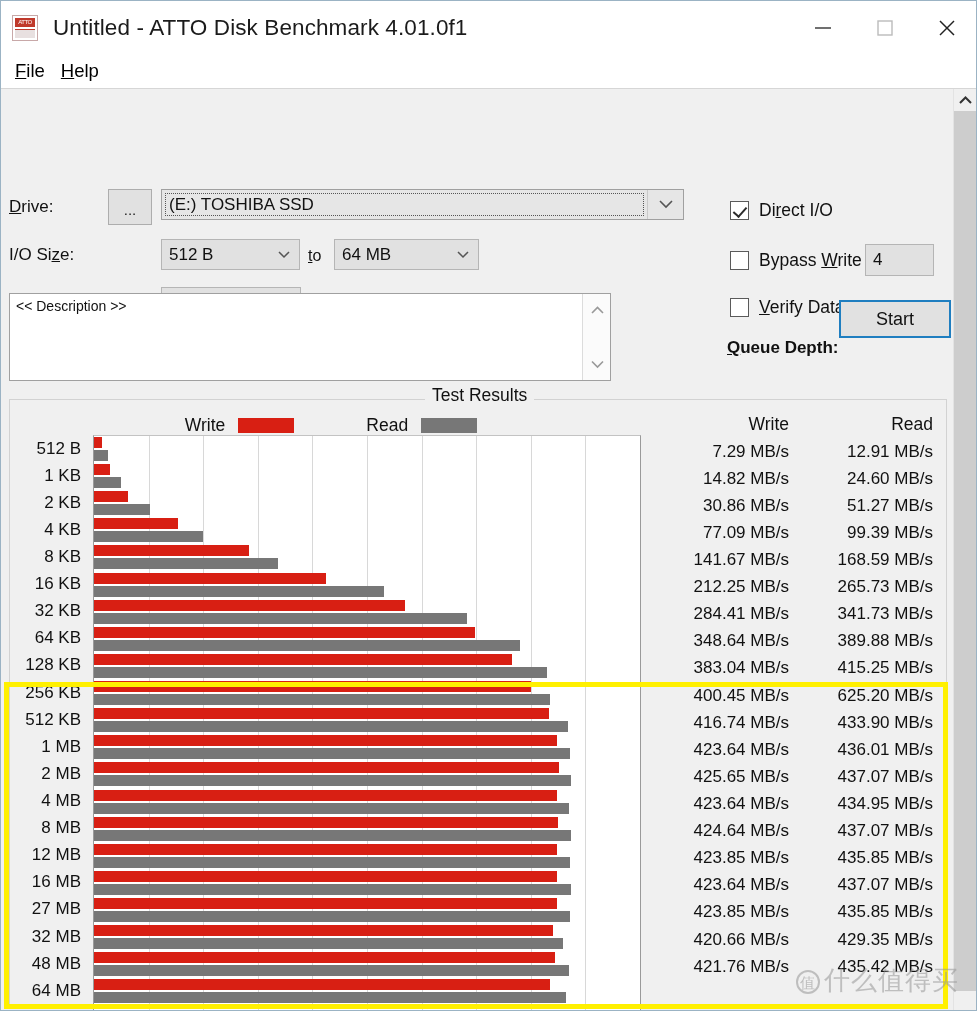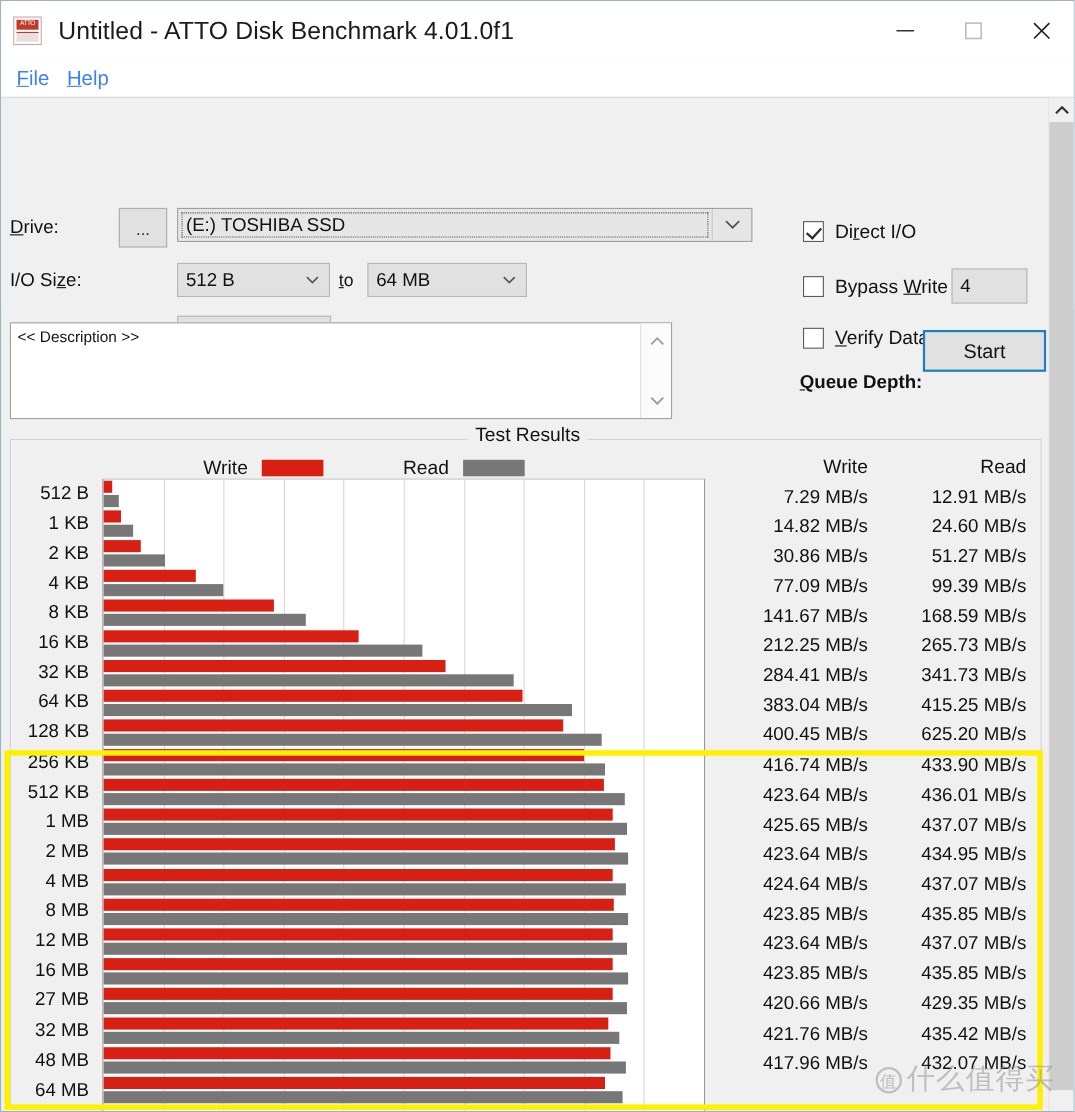--- a/index.html
+++ b/index.html
@@ -64,21 +64,21 @@
   
   .menubar {
     position: absolute; left: 0; top: 54px;
     width: 977px; height: 33px;
     background: #ffffff;
     display: flex; align-items: center;
     padding-left: 6px;
   }
   .menu-item {
     font-size: 18.5px;
-    color: #3b82f6;
+    color: #000000;
     padding: 1px 8px 2px 8px;
     white-space: nowrap;
   }
   .menu-item u { text-decoration: underline; }
   .menu-sep {
     position: absolute; left: 0; top: 87px;
     width: 977px; height: 1px; background: #d6d6d6;
   }
 
   
@@ -640,20 +640,24 @@
         </div>
         <div class="num-row">
           <div class="c1">212.25 MB/s</div>
           <div class="c2">265.73 MB/s</div>
         </div>
         <div class="num-row">
           <div class="c1">284.41 MB/s</div>
           <div class="c2">341.73 MB/s</div>
         </div>
         <div class="num-row">
+          <div class="c1">348.64 MB/s</div>
+          <div class="c2">389.88 MB/s</div>
+        </div>
+        <div class="num-row">
           <div class="c1">383.04 MB/s</div>
           <div class="c2">415.25 MB/s</div>
         </div>
         <div class="num-row">
           <div class="c1">400.45 MB/s</div>
           <div class="c2">625.20 MB/s</div>
         </div>
         <div class="num-row">
           <div class="c1">416.74 MB/s</div>
           <div class="c2">433.90 MB/s</div>
@@ -687,24 +691,20 @@
           <div class="c2">435.85 MB/s</div>
         </div>
         <div class="num-row">
           <div class="c1">420.66 MB/s</div>
           <div class="c2">429.35 MB/s</div>
         </div>
         <div class="num-row">
           <div class="c1">421.76 MB/s</div>
           <div class="c2">435.42 MB/s</div>
         </div>
-        <div class="num-row">
-          <div class="c1">417.96 MB/s</div>
-          <div class="c2">432.07 MB/s</div>
-        </div>
       </div>
   </div>
 
   <div class="highlight-box"></div>
 
   <div class="watermark">
     <span class="wm-circle">值</span><span>什么值得买</span>
   </div>
 
 </div>

